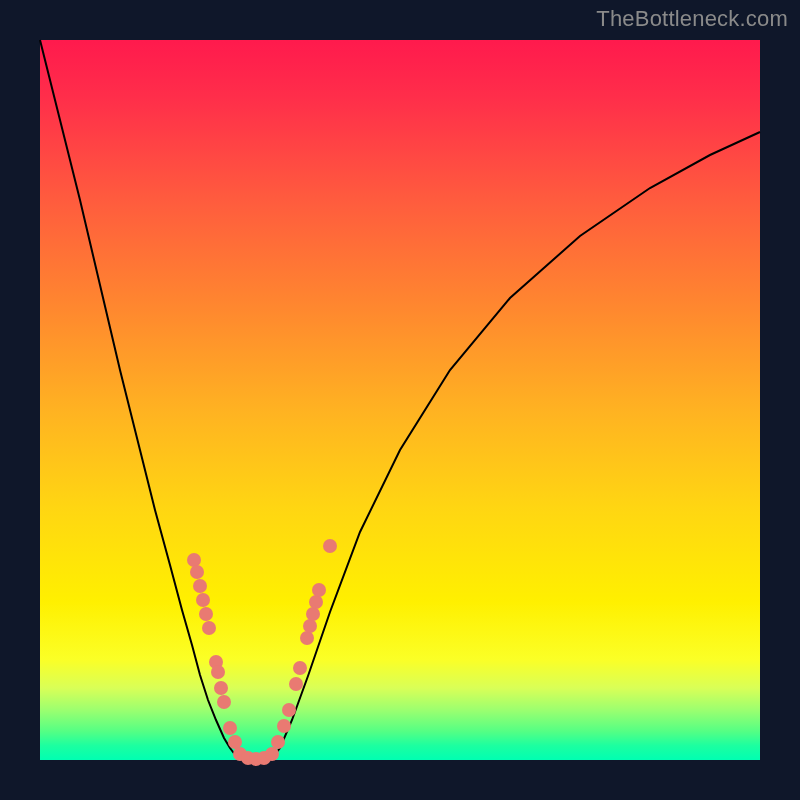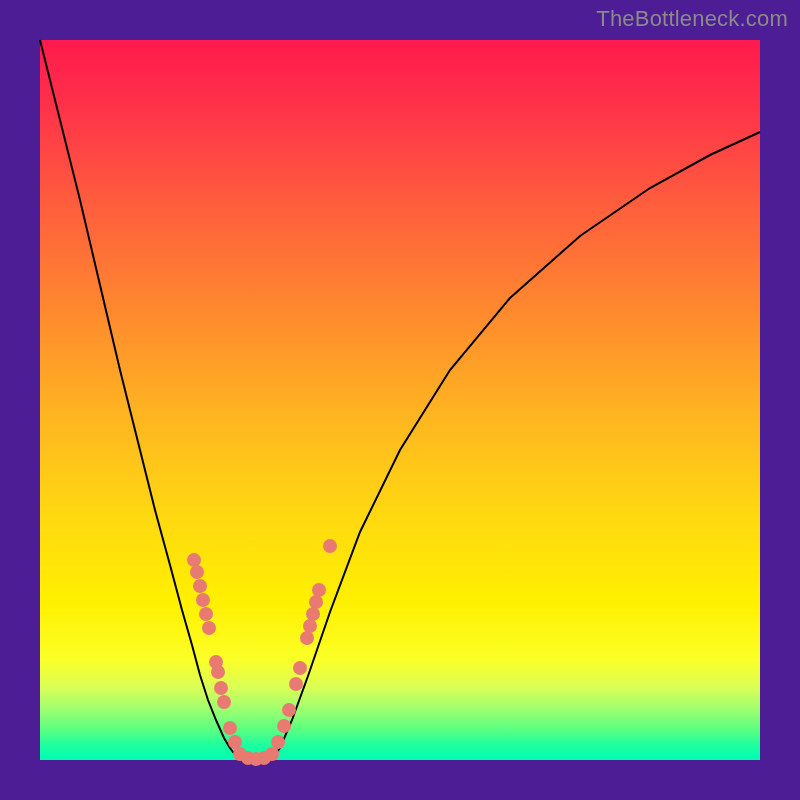--- a/index.html
+++ b/index.html
@@ -10,21 +10,21 @@
     background: #000;
     overflow: hidden;
     font-family: Arial, Helvetica, sans-serif;
   }
   .frame {
     position: absolute;
     left: 0;
     top: 0;
     width: 800px;
     height: 800px;
-    background: #4c1d95;
+    background: #0f172a;
   }
   .plot {
     position: absolute;
     left: 40px;
     top: 40px;
     width: 720px;
     height: 720px;
     background: linear-gradient(to bottom,
        #ff1a4d 0%,
        #ff2e4a 8%,

